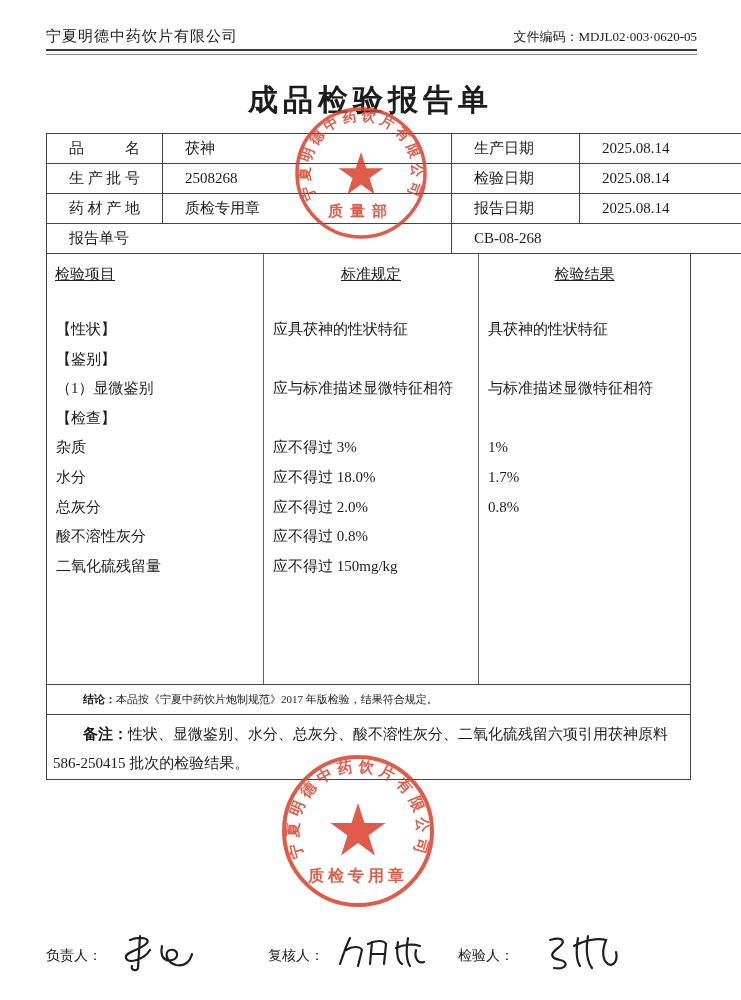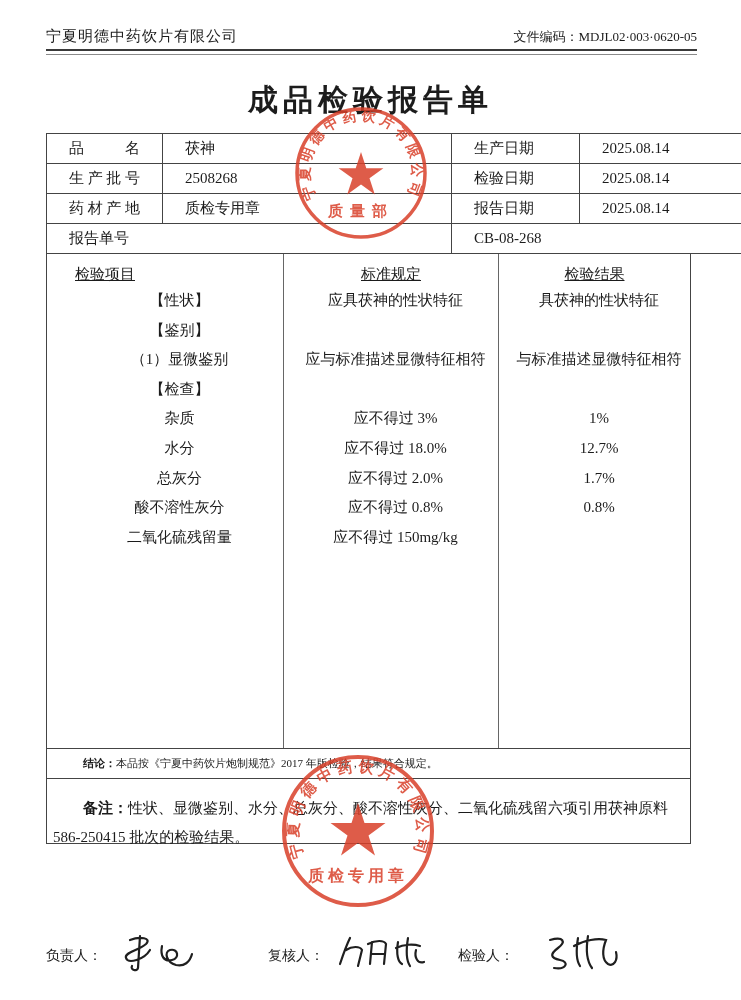--- a/index.html
+++ b/index.html
@@ -21,34 +21,34 @@
 
   
   .doc{left:46px;top:133px;width:645px;}
   table.info{border-collapse:collapse;table-layout:fixed;width:645px;}
   table.info td{border:1px solid #444;height:29px;font-size:15px;padding:0 22px;overflow:hidden;white-space:nowrap;}
   td.lbl{width:71px;text-align:justify;text-align-last:justify;}
   td.val{width:244px;}
   td.lbl2{width:83px;}
   td.val2{width:247px;}
 
-  .test-table{margin-top:-1px;height:496px;border:1px solid #444;display:flex;box-sizing:border-box;padding-left:20px;}
+  .test-table{margin-top:-1px;height:432px;border:1px solid #444;display:flex;box-sizing:border-box;}
   .tcol{box-sizing:border-box;padding-top:11px;}
   .tcol1{width:216px;}
   .tcol2{width:216px;border-left:1px solid #666;border-right:1px solid #666;}
   .tcol3{flex:1;}
   .thead{font-size:15px;text-decoration:underline;height:20px;}
   .tcol1 .thead{padding-left:8px;}
   .tcol2 .thead,.tcol3 .thead{text-align:center;}
-  .trows{margin-top:1px;text-align:center;}
+  .trows{margin-top:30px;}
   .trow{height:29.6px;line-height:29.6px;font-size:15px;padding-left:9px;white-space:nowrap;overflow:hidden;}
 
   .conclusion{margin-top:-1px;border:1px solid #444;height:29px;line-height:29px;font-size:11px;padding-left:36px;box-sizing:content-box;white-space:nowrap;}
   .remarks{margin-top:-1px;border:1px solid #444;height:66px;font-size:15px;padding:5px 6px 0 0;box-sizing:border-box;}
-  .remarks .line1{padding-left:36px;line-height:29px;white-space:nowrap;margin-top:10px;}
+  .remarks .line1{padding-left:36px;line-height:29px;white-space:nowrap;}
   .remarks .line2{padding-left:6px;line-height:29px;}
   .blabel{font-weight:bold;}
 
   
   .sig-row{left:46px;top:936px;width:660px;height:50px;}
   .sig-group{position:absolute;top:0;display:flex;align-items:center;}
   .sig-g1{left:0;}
   .sig-g2{left:222px;}
   .sig-g3{left:412px;gap:14px;}
   .sig-label{font-size:14px;white-space:nowrap;}
@@ -128,21 +128,20 @@
       </div>
     </div>
     <div class="tcol tcol3">
       <div class="thead">检验结果</div>
       <div class="trows">
         <div class="trow">具茯神的性状特征</div>
         <div class="trow"></div>
         <div class="trow">与标准描述显微特征相符</div>
         <div class="trow"></div>
         <div class="trow">1%</div>
-        <div class="trow">12.7%</div>
         <div class="trow">1.7%</div>
         <div class="trow">0.8%</div>
       </div>
     </div>
   </div>
 
   <div class="conclusion">
     <span class="blabel">结论：</span><span>本品按《宁夏中药饮片炮制规范》2017 年版检验，结果符合规定。</span>
   </div>
 

